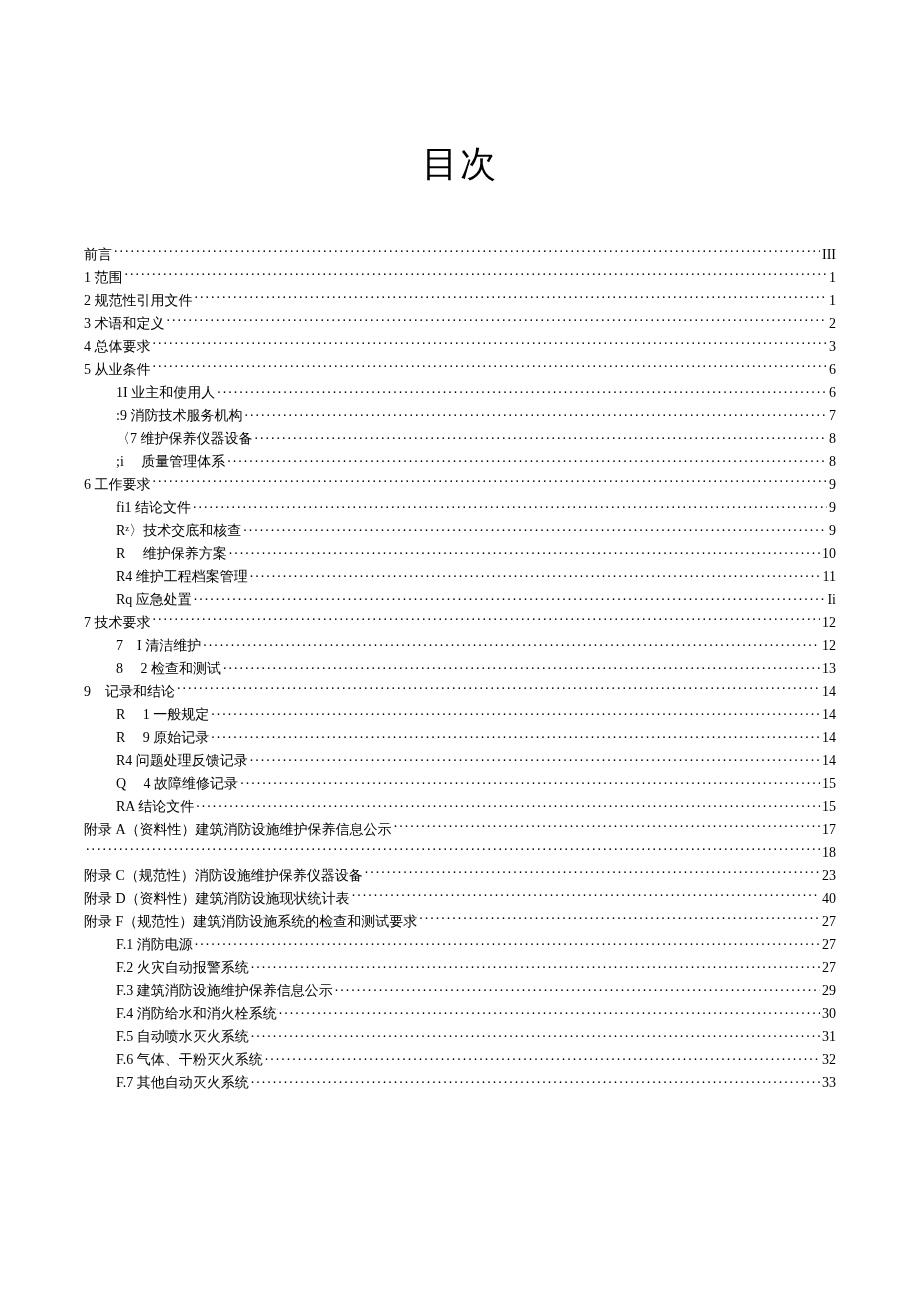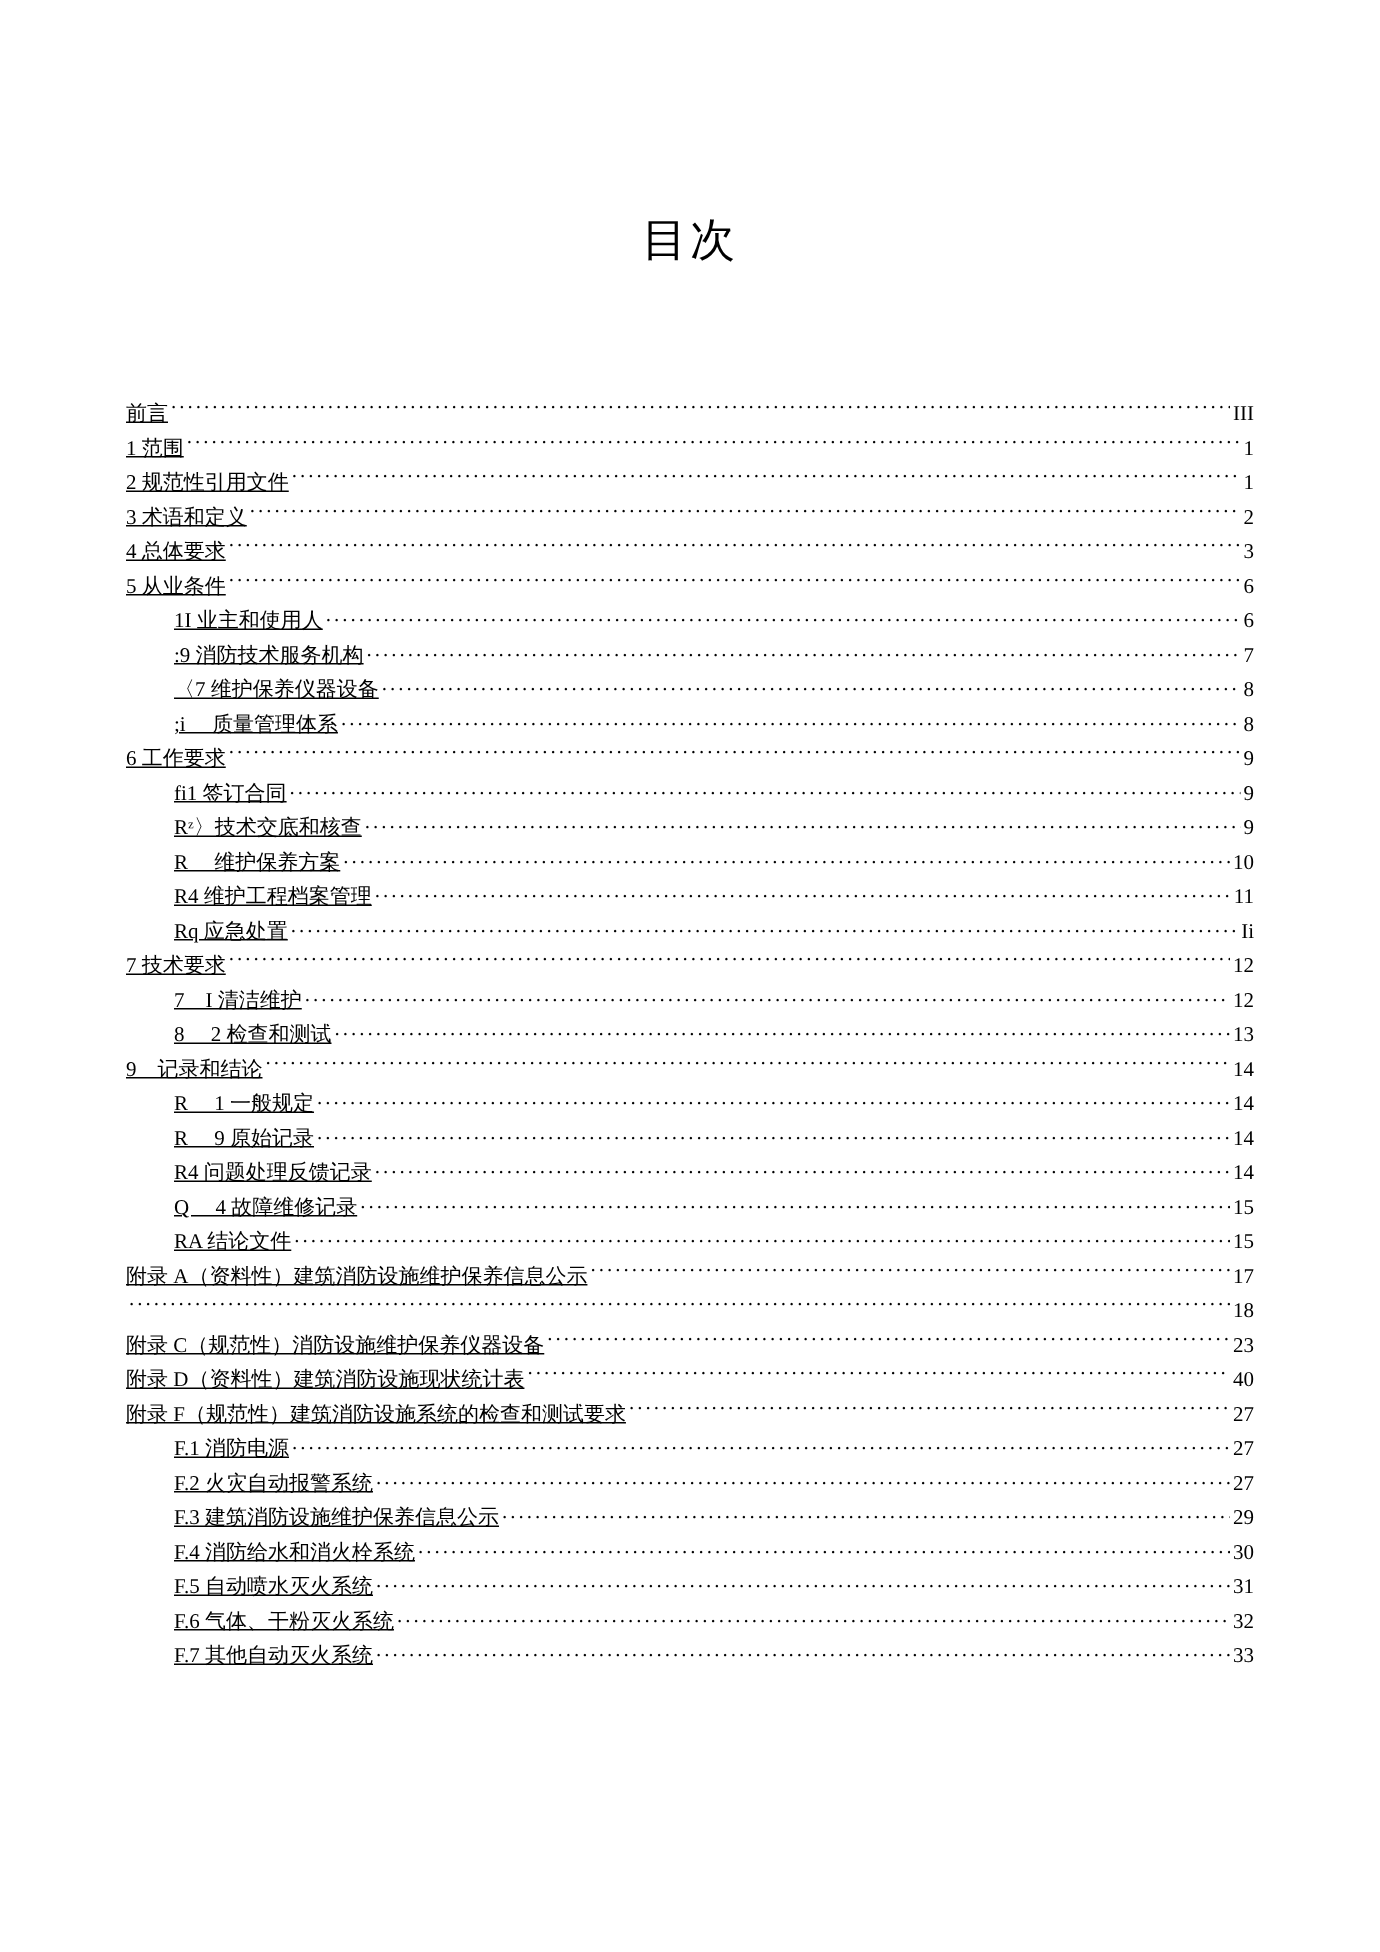--- a/index.html
+++ b/index.html
@@ -11,41 +11,40 @@
       font-family: "SimSun", "宋体", serif;
       background: #ffffff;
       width: 920px;
       height: 1301px;
       padding: 140px 84px 60px 84px;
       color: #000000;
       font-size: 14px;
     }
     .title {
       text-align: center;
-      font-size: 30px;
+      font-size: 36px;
       font-weight: normal;
-      margin-bottom: 84px;
+      margin-bottom: 54px;
       letter-spacing: 2px;
     }
     .toc {
       width: 100%;
     }
     .toc-row {
       display: flex;
       align-items: baseline;
       line-height: 23px;
       white-space: nowrap;
     }
     .toc-row.indent-1 {
       padding-left: 32px;
       align-items: center;
     }
     .toc-label {
       flex-shrink: 0;
-      text-decoration: underline;
     }
     .toc-dots {
       flex: 1;
       overflow: hidden;
       position: relative;
       height: 14px;
       margin: 0 2px;
     }
     .toc-dots::after {
       content: "..................................................................................................................................................................................................................................................................";
@@ -115,21 +114,21 @@
       <span class="toc-label">;i  质量管理体系</span>
       <span class="toc-dots"></span>
       <span class="toc-page">8</span>
     </div>
     <div class="toc-row">
       <span class="toc-label">6 工作要求</span>
       <span class="toc-dots"></span>
       <span class="toc-page">9</span>
     </div>
     <div class="toc-row indent-1">
-      <span class="toc-label">fi1 签订合同</span>
+      <span class="toc-label">fi1 结论文件</span>
       <span class="toc-dots"></span>
       <span class="toc-page">9</span>
     </div>
     <div class="toc-row indent-1">
       <span class="toc-label">Rᶻ〉技术交底和核查</span>
       <span class="toc-dots"></span>
       <span class="toc-page">9</span>
     </div>
     <div class="toc-row indent-1">
       <span class="toc-label">R  维护保养方案</span>

